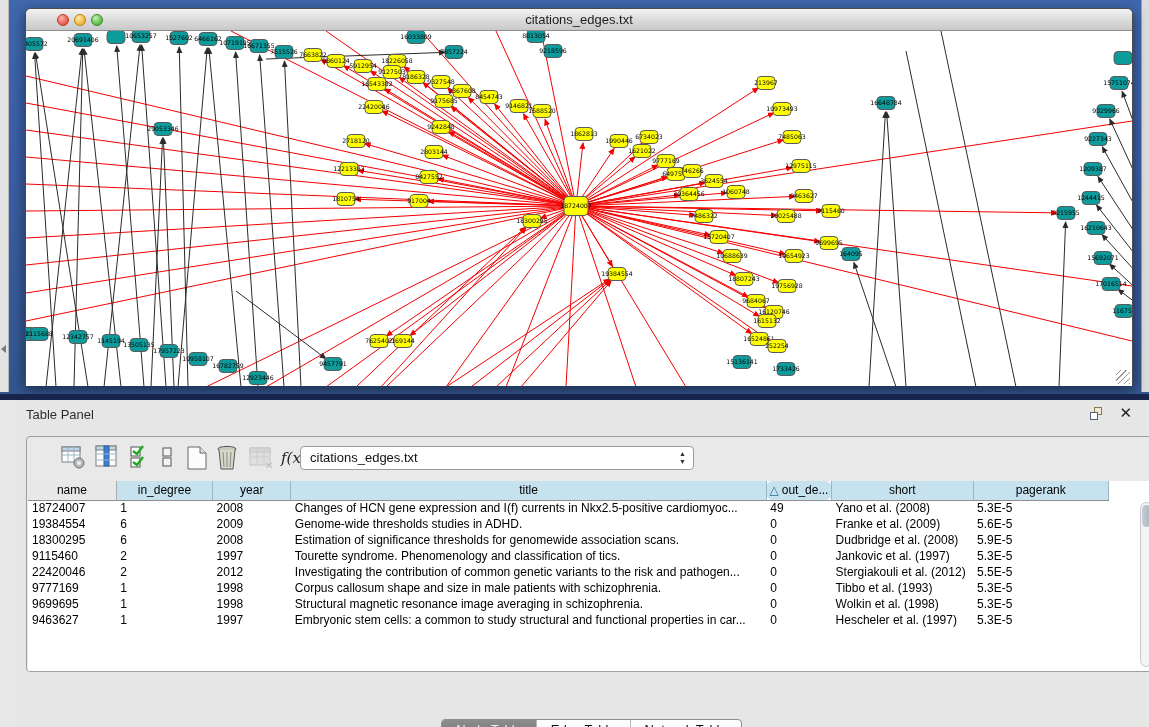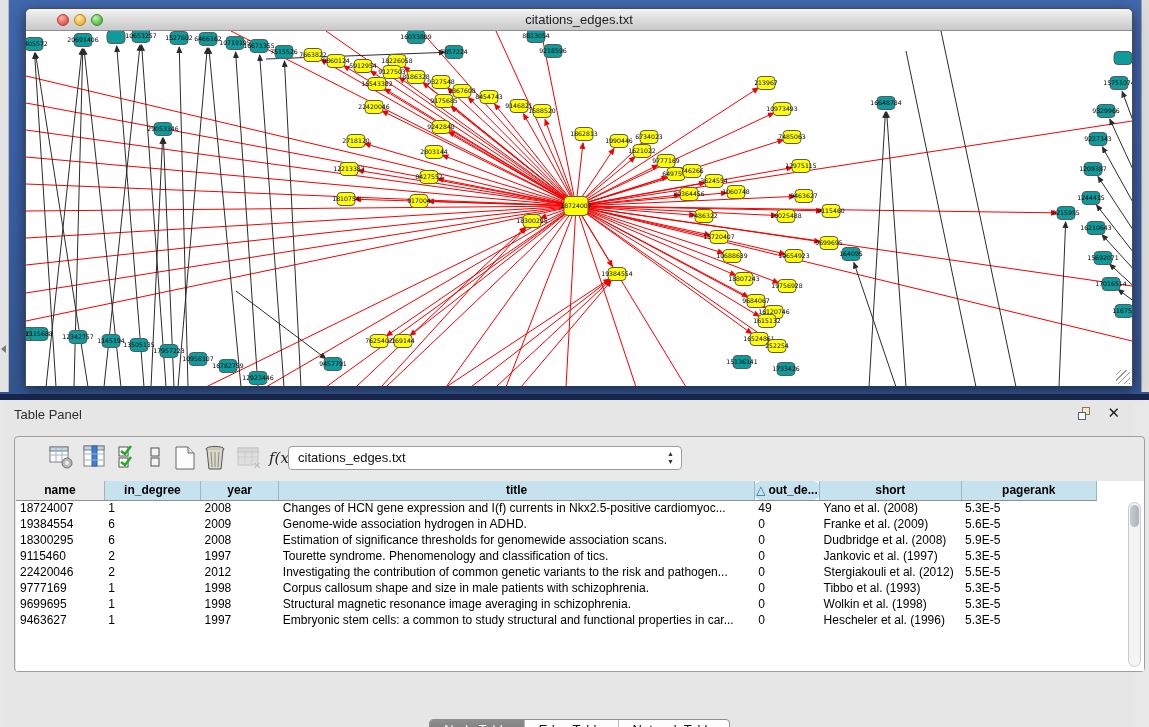--- a/index.html
+++ b/index.html
@@ -25,41 +25,41 @@
   .traffic { position:absolute; top:5px; width:12px; height:12px; border-radius:50%; }
   .t-close { left:31px; background:radial-gradient(circle at 35% 30%, #ffb2aa, #ec6a5e 55%, #d0443a); border:1px solid #b73a30;}
   .t-min   { left:48px; background:radial-gradient(circle at 35% 30%, #ffe9b0, #f5bf4f 55%, #d99e2b); border:1px solid #b8860b;}
   .t-zoom  { left:65px; background:radial-gradient(circle at 35% 30%, #c4f0b4, #6cc858 55%, #3f9e31); border:1px solid #3c8a2e;}
   .graph-canvas { position:relative; width:1106px; height:355px; background:#fff; overflow:hidden; }
   .graph-canvas svg { display:block; }
   .resize-grip { position:absolute; right:2px; bottom:2px; width:14px; height:14px;
     background:repeating-linear-gradient(135deg, transparent 0 3px, #9a9a9a 3px 4px); }
 
   
-  .table-panel { position:absolute; left:4px; top:400px; width:1130px; height:327px; background:#e6e6e6; }
+  .table-panel { position:absolute; left:16px; top:400px; width:1130px; height:327px; background:#e6e6e6; }
   .panel-header { position:relative; height:28px; }
   .panel-title { position:absolute; left:10px; top:7px; font-size:13px; color:#2e2e2e; }
   .panel-float-icon { position:absolute; right:42px; top:7px; width:14px; height:14px; }
   .panel-float-icon .sq1 { position:absolute; left:4px; top:0; width:8px; height:8px; border:1px solid #8a7b4e; background:#efe9d6; }
   .panel-float-icon .sq2 { position:absolute; left:0; top:5px; width:8px; height:8px; border:1px solid #55617a; background:#fff; }
   .panel-close-icon { position:absolute; right:14px; top:4px; font-size:15px; font-weight:bold; color:#1c1c1c; cursor:default; }
 
   .panel-body { position:absolute; left:10px; top:36px; width:1131px; height:236px;
     border:1px solid #9f9f9f; border-radius:4px; background:#e9e9e9; }
 
   .toolbar { position:absolute; left:0; top:0; height:44px; width:100%; }
   .tb-icon { position:absolute; top:8px; }
   .fx-label { font-family:"DejaVu Serif",serif; font-style:italic; font-size:15px; color:#222; }
   .combo { position:absolute; left:273px; top:9px; width:394px; height:24px; background:#fff;
     border:1px solid #9c9c9c; border-radius:4px; font-size:13px; color:#111; line-height:22px; padding-left:9px; }
   .combo .spin { position:absolute; right:7px; top:3px; font-size:7px; color:#333; line-height:8px; text-align:center; }
 
   .tablewrap { position:absolute; left:1px; top:44px; width:1128px; height:190px; background:#fff; overflow:hidden; }
   table.datatable { border-collapse:collapse; table-layout:fixed; font-size:12px; color:#000; width:1081px; }
-  table.datatable th { height:19px; font-weight:bold; text-align:center; font-size:12px;
+  table.datatable th { height:19px; font-weight:normal; text-align:center; font-size:12px;
     background:#c6e2ef; border-right:1px solid #9bb6c4; border-bottom:1px solid #8f8f8f; overflow:hidden; white-space:nowrap; }
   table.datatable th.first { background:#e8e8e8; border-right:1px solid #adadad; }
   table.datatable td { height:16px; padding:0 0 0 4px; white-space:nowrap; overflow:hidden; }
   .sort-glyph { color:#1e6e8e; margin-right:3px; }
   .vscroll { position:absolute; right:3px; top:65px; width:13px; height:165px; background:#f4f4f4; border:1px solid #c9c9c9; border-radius:7px; }
   .vscroll .thumb { position:absolute; left:1px; top:2px; width:9px; height:22px; background:linear-gradient(90deg,#c7cdd6,#a9b2bf); border-radius:5px; }
 
   .tabs-row { position:absolute; left:0; top:282px; width:100%; height:22px; text-align:center; }
   .segmented { display:inline-flex; border:1px solid #8e8e8e; border-radius:4px; overflow:hidden; height:21px;
     background:#fdfdfd; box-shadow:0 1px 0 rgba(255,255,255,.7); }
@@ -697,21 +697,21 @@
               <td>2008</td>
               <td>Changes of HCN gene expression and I(f) currents in Nkx2.5-positive cardiomyoc...</td>
               <td>49</td>
               <td>Yano et al. (2008)</td>
               <td>5.3E-5</td>
             </tr>
             <tr>
               <td>19384554</td>
               <td>6</td>
               <td>2009</td>
-              <td>Genome-wide association hydrogen in ADHD.</td>
+              <td>Genome-wide thresholds studies in ADHD.</td>
               <td>0</td>
               <td>Franke et al. (2009)</td>
               <td>5.6E-5</td>
             </tr>
             <tr>
               <td>18300295</td>
               <td>6</td>
               <td>2008</td>
               <td>Estimation of significance thresholds for genomewide association scans.</td>
               <td>0</td>
@@ -753,21 +753,21 @@
               <td>0</td>
               <td>Wolkin et al. (1998)</td>
               <td>5.3E-5</td>
             </tr>
             <tr>
               <td>9463627</td>
               <td>1</td>
               <td>1997</td>
               <td>Embryonic stem cells: a common to study structural and functional properties in car...</td>
               <td>0</td>
-              <td>Hescheler et al. (1996)</td>
+              <td>Hescheler et al. (1997)</td>
               <td>5.3E-5</td>
             </tr>
           </tbody>
       </table>
     </div>
     <div class="vscroll">
       <div class="thumb"></div>
     </div>
 
     <div class="tabs-row">

